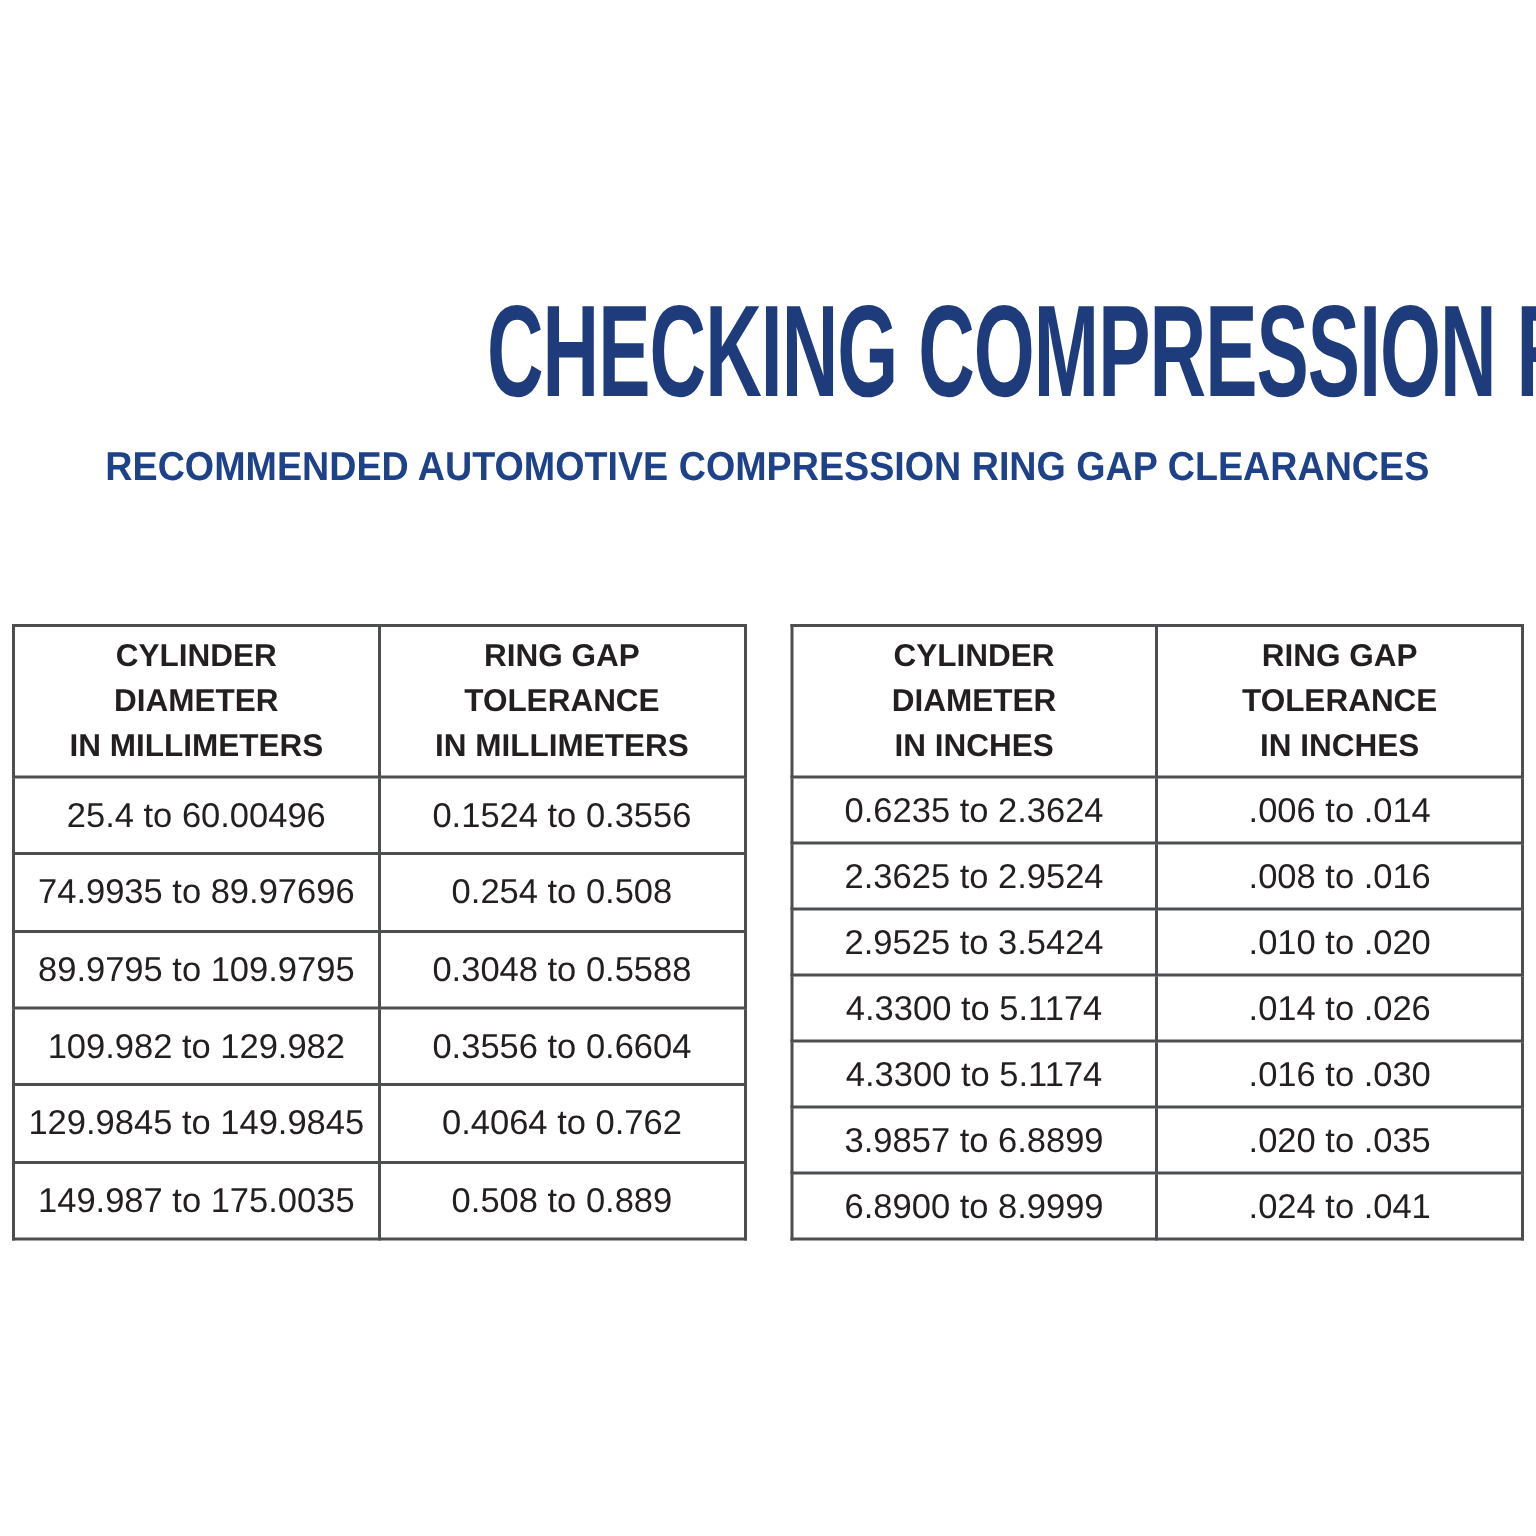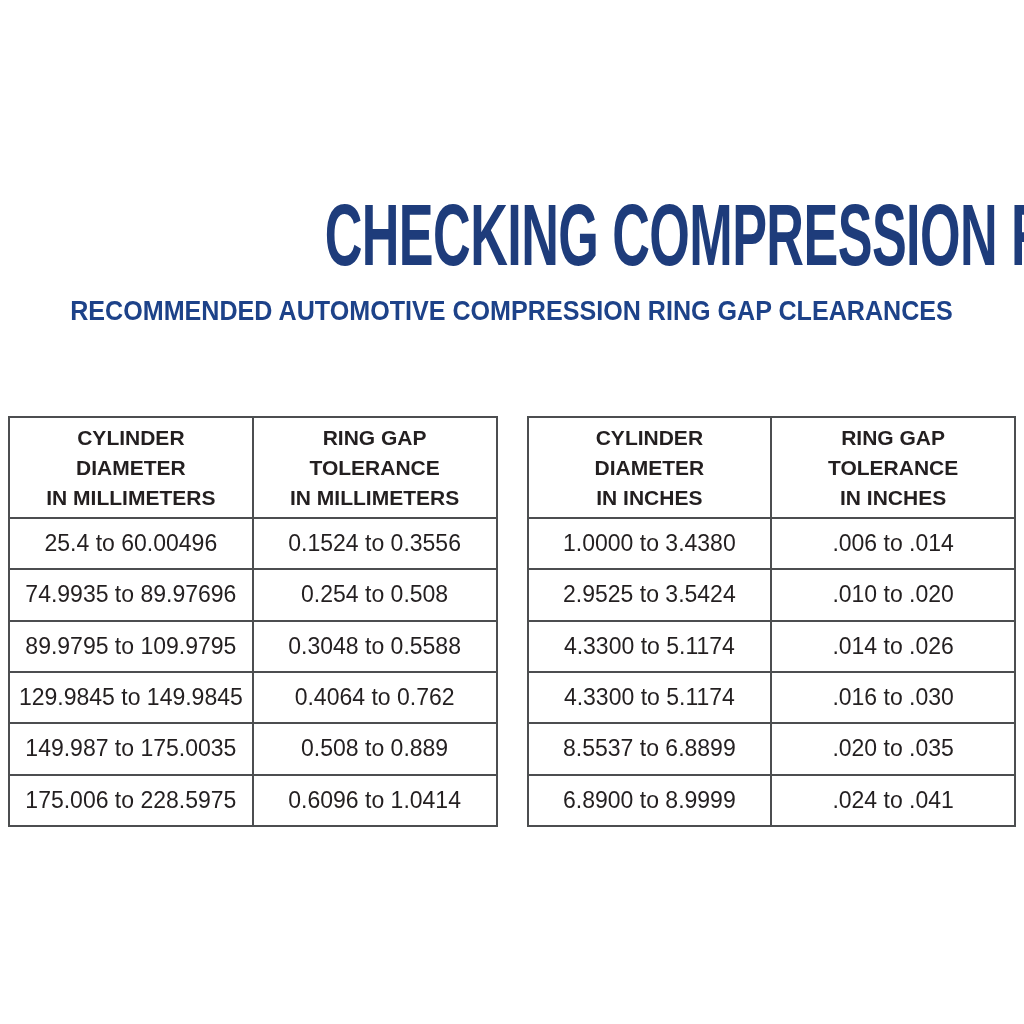--- a/index.html
+++ b/index.html
@@ -124,67 +124,71 @@
           </tr>
           <tr>
             <td>74.9935 to 89.97696</td>
             <td>0.254 to 0.508</td>
           </tr>
           <tr>
             <td>89.9795 to 109.9795</td>
             <td>0.3048 to 0.5588</td>
           </tr>
           <tr>
+            <td>109.982 to 129.982</td>
+            <td>0.3556 to 0.6604</td>
+          </tr>
+          <tr>
             <td>129.9845 to 149.9845</td>
             <td>0.4064 to 0.762</td>
           </tr>
           <tr>
             <td>149.987 to 175.0035</td>
             <td>0.508 to 0.889</td>
-          </tr>
-          <tr>
-            <td>175.006 to 228.5975</td>
-            <td>0.6096 to 1.0414</td>
           </tr>
         </tbody>
       </table>
     <table class="data-table">
         <thead>
           <tr>
             <th>
               <div>CYLINDER</div>
               <div>DIAMETER</div>
               <div>IN INCHES</div>
             </th>
             <th>
               <div>RING GAP</div>
               <div>TOLERANCE</div>
               <div>IN INCHES</div>
             </th>
           </tr>
         </thead>
         <tbody>
           <tr>
-            <td>1.0000 to 3.4380</td>
+            <td>0.6235 to 2.3624</td>
             <td>.006 to .014</td>
+          </tr>
+          <tr>
+            <td>2.3625 to 2.9524</td>
+            <td>.008 to .016</td>
           </tr>
           <tr>
             <td>2.9525 to 3.5424</td>
             <td>.010 to .020</td>
           </tr>
           <tr>
             <td>4.3300 to 5.1174</td>
             <td>.014 to .026</td>
           </tr>
           <tr>
             <td>4.3300 to 5.1174</td>
             <td>.016 to .030</td>
           </tr>
           <tr>
-            <td>8.5537 to 6.8899</td>
+            <td>3.9857 to 6.8899</td>
             <td>.020 to .035</td>
           </tr>
           <tr>
             <td>6.8900 to 8.9999</td>
             <td>.024 to .041</td>
           </tr>
         </tbody>
       </table>
   </div>
 </div>

